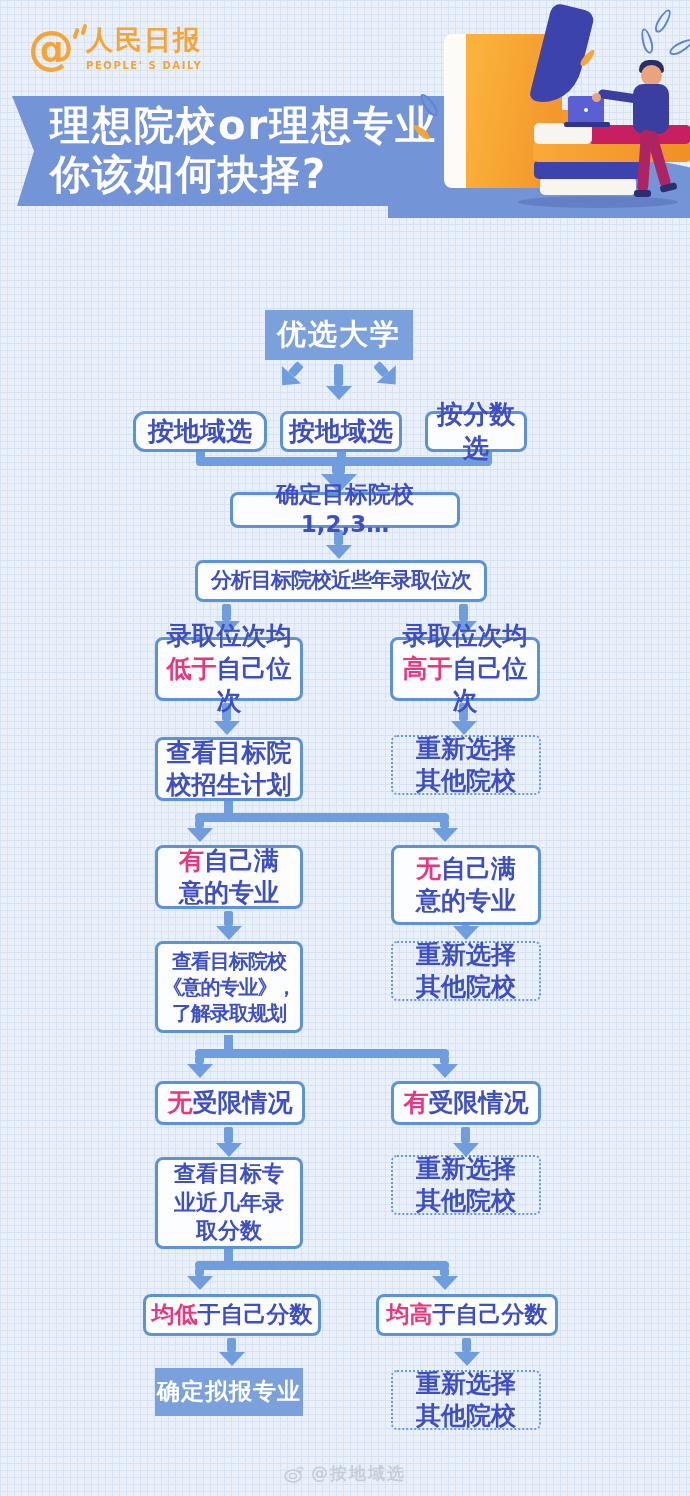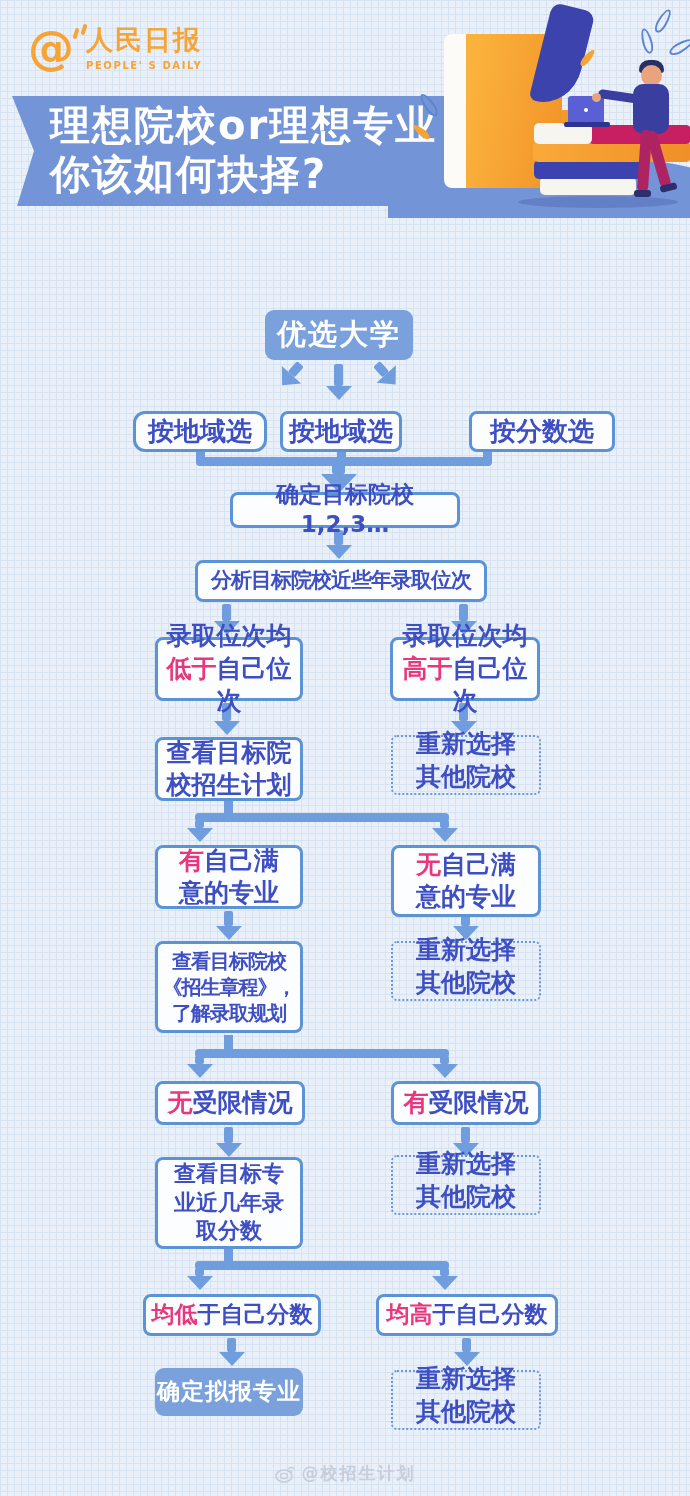--- a/index.html
+++ b/index.html
@@ -63,22 +63,22 @@
   .person .shoe2{left:36px;top:124px;width:17px;height:7px;background:#2c2f6e;border-radius:3px;transform:rotate(-14deg);}
   .leaf{width:10px;height:26px;border:2px solid #5b85d2;border-radius:50% 50% 50% 50% / 60% 60% 40% 40%;background:transparent;z-index:5;}
   .oleaf{width:7px;height:20px;background:var(--logo-orange);border-radius:50% 50% 50% 50% / 60% 60% 40% 40%;z-index:5;}
   
   .heading{position:absolute;left:36px;top:243px;font-size:31px;font-weight:900;color:var(--heading-blue);letter-spacing:2px;z-index:3;}
   
   .fbox{position:absolute;background:#fcfdff;border:3px solid var(--box-border);border-radius:8px;
     color:var(--box-text);font-weight:bold;display:flex;flex-direction:column;align-items:center;
     justify-content:center;text-align:center;line-height:1.3;z-index:3;}
   .fbox .pk{color:var(--accent-pink);}
-  .dashedbox{border:2px dotted #6a99d8;background:transparent;border-radius:6px;justify-content:flex-end;}
-  .solidbox{background:var(--solid-box);color:#fff;border:none;border-radius:9px;}
+  .dashedbox{border:2px dotted #6a99d8;background:transparent;border-radius:6px;}
+  .solidbox{background:var(--solid-box);color:#fff;border:none;border-radius:0;}
   
   .arrv{position:absolute;width:9px;background:var(--arrow-blue);border-radius:2px;z-index:2;}
   .arrv::after{content:"";position:absolute;top:100%;left:50%;transform:translateX(-50%);
     border:13px solid transparent;border-top:14px solid var(--arrow-blue);border-bottom:0;}
   .arrbig{position:absolute;width:13px;background:var(--arrow-blue);border-radius:2px;z-index:2;}
   .arrbig::after{content:"";position:absolute;top:100%;left:50%;transform:translateX(-50%);
     border:18px solid transparent;border-top:19px solid var(--arrow-blue);border-bottom:0;}
   .hbar{position:absolute;height:9px;background:var(--arrow-blue);border-radius:4px;z-index:2;}
   .stub{position:absolute;width:9px;background:var(--arrow-blue);z-index:2;}
   .diag{transform-origin:top center;}
@@ -144,21 +144,21 @@
   </div>
 
 
   <div class="fbox solidbox" style="left:265px;top:310px;width:148px;height:50px;font-size:29px;letter-spacing:2px;">优选大学</div>
   <div class="arrv diag" style="left:296px;top:364px;height:14px;transform:rotate(42deg);"></div>
   <div class="arrv" style="left:334px;top:364px;height:22px;"></div>
   <div class="arrv diag" style="left:372px;top:364px;height:14px;transform:rotate(-42deg);"></div>
 
   <div class="fbox" style="left:133px;top:411px;width:134px;height:41px;font-size:26px;border-radius:12px;">按地域选</div>
   <div class="fbox" style="left:280px;top:411px;width:122px;height:41px;font-size:26px;">按地域选</div>
-  <div class="fbox" style="left:425px;top:411px;width:146px;height:41px;font-size:26px;margin-left:44px;">按分数选</div>
+  <div class="fbox" style="left:425px;top:411px;width:102px;height:41px;font-size:26px;">按分数选</div>
   <div class="stub" style="left:196px;top:452px;height:10px;"></div>
   <div class="stub" style="left:337px;top:452px;height:10px;"></div>
   <div class="stub" style="left:483px;top:452px;height:10px;"></div>
   <div class="hbar" style="left:196px;top:457px;width:296px;"></div>
   <div class="arrbig" style="left:332px;top:460px;height:14px;"></div>
 
   <div class="fbox" style="left:230px;top:492px;width:230px;height:36px;font-size:23px;">确定目标院校1,2,3…</div>
   <div class="arrv" style="left:334px;top:530px;height:15px;"></div>
 
   <div class="fbox" style="left:195px;top:560px;width:292px;height:42px;font-size:21px;letter-spacing:-1px;">分析目标院校近些年录取位次</div>
@@ -186,30 +186,30 @@
   </div>
   <div class="stub" style="left:224px;top:801px;height:16px;"></div>
   <div class="hbar" style="left:195px;top:813px;width:254px;"></div>
   <div class="arrv" style="left:195px;top:820px;height:8px;"></div>
   <div class="arrv" style="left:440px;top:820px;height:8px;"></div>
 
   <div class="fbox" style="left:155px;top:845px;width:148px;height:64px;font-size:25px;">
     <div><span class="pk">有</span><span>自己满</span></div>
     <div>意的专业</div>
   </div>
-  <div class="fbox" style="left:391px;top:845px;width:150px;height:72px;font-size:25px;">
+  <div class="fbox" style="left:391px;top:845px;width:150px;height:80px;font-size:25px;">
     <div><span class="pk">无</span><span>自己满</span></div>
     <div>意的专业</div>
   </div>
   <div class="arrv" style="left:224px;top:911px;height:15px;"></div>
   <div class="arrv" style="left:461px;top:911px;height:15px;"></div>
 
   <div class="fbox" style="left:155px;top:941px;width:148px;height:92px;font-size:20px;letter-spacing:-1px;">
     <div>查看目标院校</div>
-    <div>《招生章程》，</div>
+    <div>《意的专业》，</div>
     <div>了解录取规划</div>
   </div>
   <div class="fbox dashedbox" style="left:391px;top:941px;width:150px;height:60px;font-size:25px;">
     <div>重新选择</div>
     <div>其他院校</div>
   </div>
   <div class="stub" style="left:224px;top:1035px;height:18px;"></div>
   <div class="hbar" style="left:195px;top:1049px;width:254px;"></div>
   <div class="arrv" style="left:195px;top:1056px;height:8px;"></div>
   <div class="arrv" style="left:440px;top:1056px;height:8px;"></div>
@@ -252,16 +252,16 @@
     <div>其他院校</div>
   </div>
 
   <div class="watermark">
     <svg width="22" height="18" viewBox="0 0 22 18">
       <ellipse cx="9" cy="11" rx="8" ry="6" fill="none" stroke="#c7cdd9" stroke-width="1.6"></ellipse>
       <ellipse cx="9" cy="11" rx="3.5" ry="2.6" fill="none" stroke="#c7cdd9" stroke-width="1.4"></ellipse>
       <path d="M13 4 Q17 1 19 4" fill="none" stroke="#c7cdd9" stroke-width="1.4" stroke-linecap="round"></path>
       <circle cx="16" cy="6.5" r="1.2" fill="#c7cdd9"></circle>
     </svg>
-    <span>@校招生计划</span>
+    <span>@按地域选</span>
   </div>
 
 </div>
 
 </body></html>

